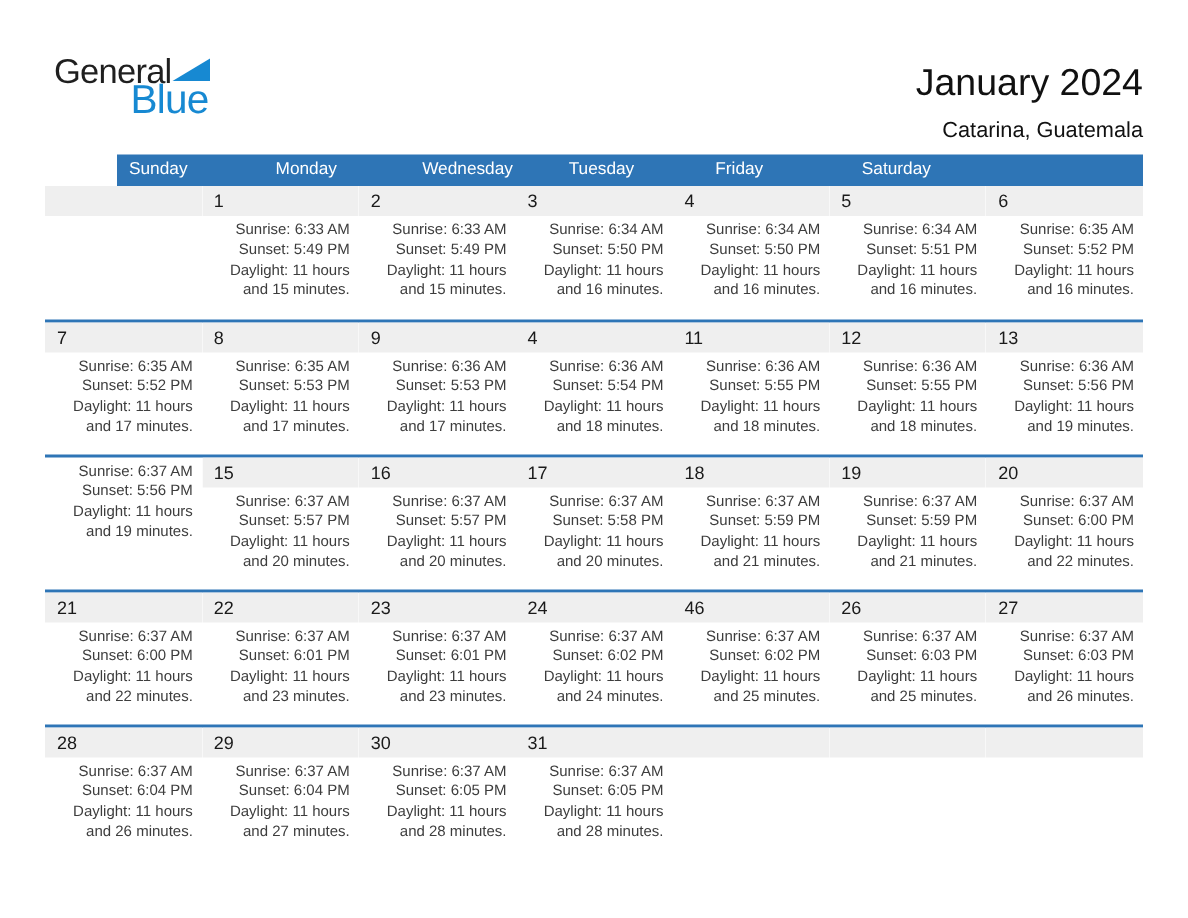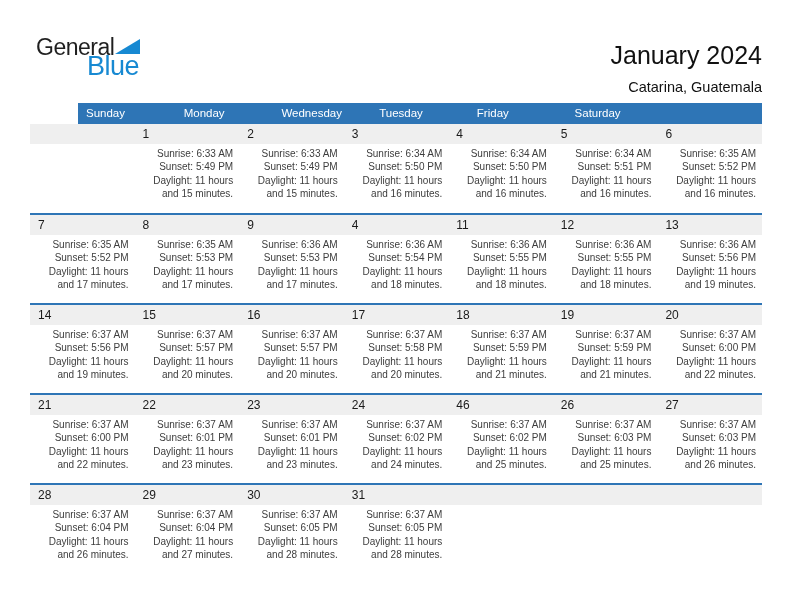--- a/index.html
+++ b/index.html
@@ -176,21 +176,20 @@
           <div class="details">
             <div>Sunrise: 6:36 AM</div>
             <div>Sunset: 5:56 PM</div>
             <div>Daylight: 11 hours</div>
             <div>and 19 minutes.</div>
           </div>
         </div>
       </div>
       <div class="week sep">
         <div class="cell">
-          <div class="num">14</div>
           <div class="details">
             <div>Sunrise: 6:37 AM</div>
             <div>Sunset: 5:56 PM</div>
             <div>Daylight: 11 hours</div>
             <div>and 19 minutes.</div>
           </div>
         </div>
         <div class="cell">
           <div class="num">15</div>
           <div class="details">

